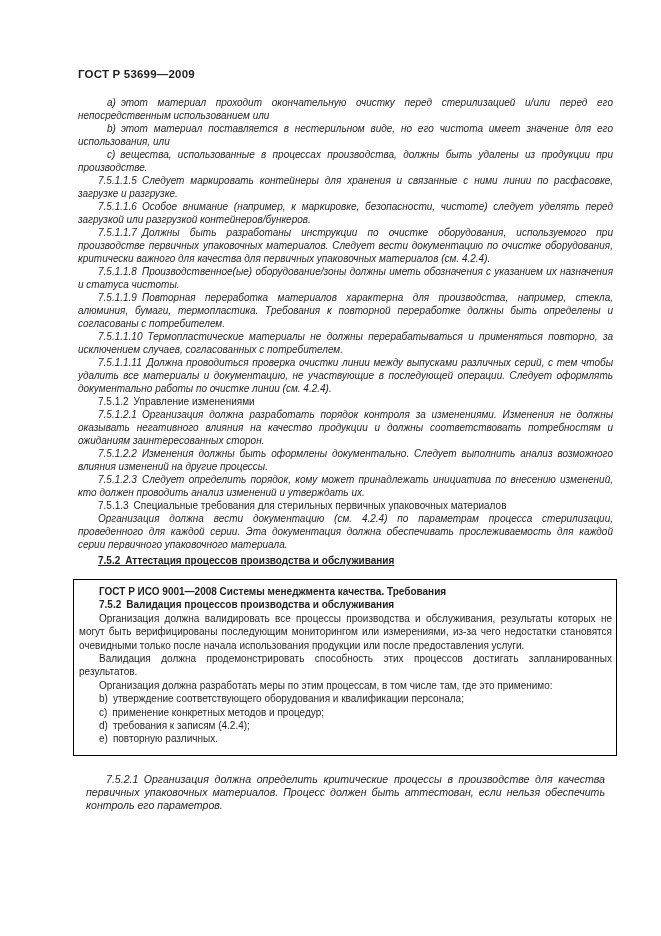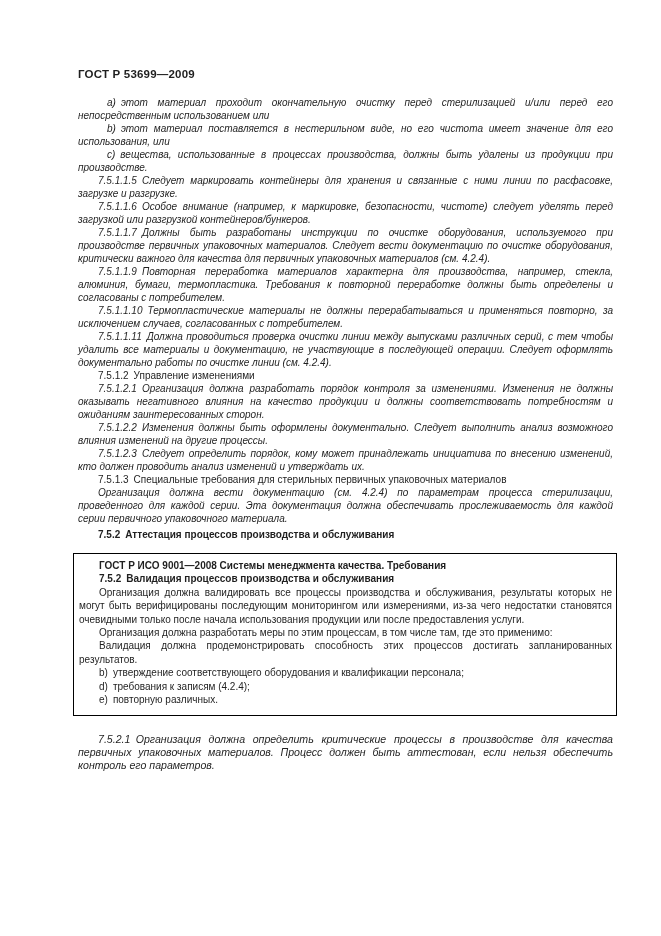--- a/index.html
+++ b/index.html
@@ -37,32 +37,33 @@
     text-align: justify;
     text-indent: 20px;
   }
   .para.italic { font-style: italic; }
   .para.bold { font-weight: bold; }
   .para.deep { text-indent: 29px; }
   .para.section-heading {
     margin-top: 3px;
     margin-bottom: 10px;
     text-align: left;
+    text-decoration: underline;
   }
   .quote-box {
     margin-left: -5px;
     margin-right: -4px;
     margin-top: 12px;
     border: 1.5px solid #000000;
     padding: 5px 4px 9px 5px;
   }
   .quote-box .para { line-height: 13.4px; }
   .after-box { margin-top: 17px; }
   .after-box .para {
-    margin: 0;
+    margin: 8px;
     font-size: 10.6px;
     line-height: 13px;
     text-align: justify;
     text-indent: 20px;
   }
   .after-box .para.italic { font-style: italic; }
   .page-number {
     position: absolute;
     left: 78px;
     top: 870px;
@@ -77,39 +78,41 @@
   <div class="content">
     <div class="running-header">ГОСТ Р 53699—2009</div>
 
     <div class="body-text">
         <p class="para italic deep">a) этот материал проходит окончательную очистку перед стерилизацией и/или перед его непосредственным использованием или</p>
         <p class="para italic deep">b) этот материал поставляется в нестерильном виде, но его чистота имеет значение для его использования, или</p>
         <p class="para italic deep">c) вещества, использованные в процессах производства, должны быть удалены из продукции при производстве.</p>
         <p class="para italic">7.5.1.1.5 Следует маркировать контейнеры для хранения и связанные с ними линии по расфасовке, загрузке и разгрузке.</p>
         <p class="para italic">7.5.1.1.6 Особое внимание (например, к маркировке, безопасности, чистоте) следует уделять перед загрузкой или разгрузкой контейнеров/бункеров.</p>
         <p class="para italic">7.5.1.1.7 Должны быть разработаны инструкции по очистке оборудования, используемого при производстве первичных упаковочных материалов. Следует вести документацию по очистке оборудования, критически важного для качества для первичных упаковочных материалов (см. 4.2.4).</p>
+        <p class="para italic">7.5.1.1.8 Производственное(ые) оборудование/зоны должны иметь обозначения с указанием их назначения и статуса чистоты.</p>
         <p class="para italic">7.5.1.1.9 Повторная переработка материалов характерна для производства, например, стекла, алюминия, бумаги, термопластика. Требования к повторной переработке должны быть определены и согласованы с потребителем.</p>
         <p class="para italic">7.5.1.1.10 Термопластические материалы не должны перерабатываться и применяться повторно, за исключением случаев, согласованных с потребителем.</p>
         <p class="para italic">7.5.1.1.11 Должна проводиться проверка очистки линии между выпусками различных серий, с тем чтобы удалить все материалы и документацию, не участвующие в последующей операции. Следует оформлять документально работы по очистке линии (см. 4.2.4).</p>
         <p class="para">7.5.1.2 Управление изменениями</p>
         <p class="para italic">7.5.1.2.1 Организация должна разработать порядок контроля за изменениями. Изменения не должны оказывать негативного влияния на качество продукции и должны соответствовать потребностям и ожиданиям заинтересованных сторон.</p>
         <p class="para italic">7.5.1.2.2 Изменения должны быть оформлены документально. Следует выполнить анализ возможного влияния изменений на другие процессы.</p>
         <p class="para italic">7.5.1.2.3 Следует определить порядок, кому может принадлежать инициатива по внесению изменений, кто должен проводить анализ изменений и утверждать их.</p>
         <p class="para">7.5.1.3 Специальные требования для стерильных первичных упаковочных материалов</p>
         <p class="para italic">Организация должна вести документацию (см. 4.2.4) по параметрам процесса стерилизации, проведенного для каждой серии. Эта документация должна обеспечивать прослеживаемость для каждой серии первичного упаковочного материала.</p>
         <p class="para bold section-heading">7.5.2 Аттестация процессов производства и обслуживания</p>
       </div>
 
     <div class="quote-box">
         <p class="para bold">ГОСТ Р ИСО 9001—2008 Системы менеджмента качества. Требования</p>
         <p class="para bold">7.5.2 Валидация процессов производства и обслуживания</p>
         <p class="para">Организация должна валидировать все процессы производства и обслуживания, результаты которых не могут быть верифицированы последующим мониторингом или измерениями, из-за чего недостатки становятся очевидными только после начала использования продукции или после предоставления услуги.</p>
+        <p class="para">Валидация должна продемонстрировать способность этих процессов достигать запланированных результатов.</p>
         <p class="para">Организация должна разработать меры по этим процессам, в том числе там, где это применимо:</p>
-        <p class="para">Валидация должна продемонстрировать способность этих процессов достигать запланированных результатов.</p>
         <p class="para">b) утверждение соответствующего оборудования и квалификации персонала;</p>
+        <p class="para">c) применение конкретных методов и процедур;</p>
         <p class="para">d) требования к записям (4.2.4);</p>
         <p class="para">e) повторную различных.</p>
       </div>
 
     <div class="after-box body-text">
         <p class="para italic">7.5.2.1 Организация должна определить критические процессы в производстве для качества первичных упаковочных материалов. Процесс должен быть аттестован, если нельзя обеспечить контроль его параметров.</p>
       </div>
   </div>
 
   <div class="page-number">22</div>

